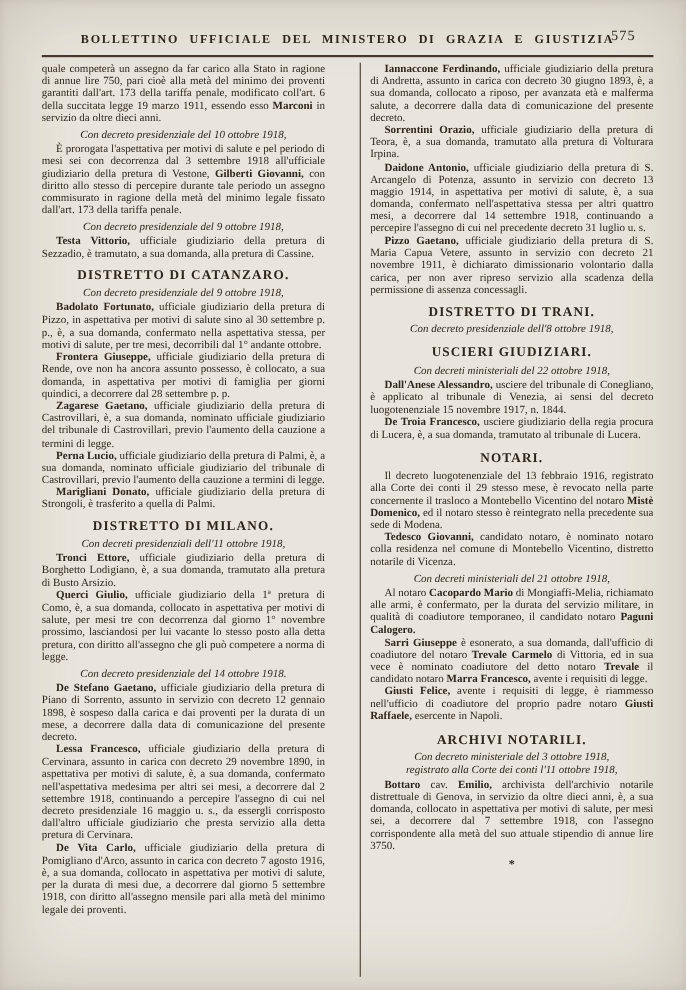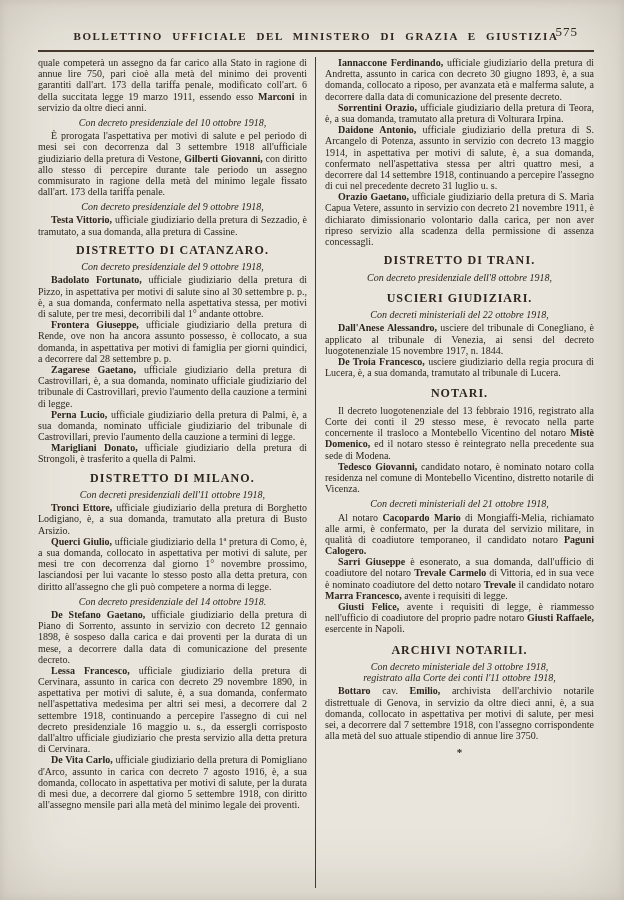--- a/index.html
+++ b/index.html
@@ -13,21 +13,21 @@
     content:"";position:absolute;inset:0;pointer-events:none;
     box-shadow:inset 0 0 70px rgba(86,74,54,.22), inset 0 0 8px rgba(86,74,54,.12);
   }
   .header{position:absolute;top:26px;left:38px;right:30px;text-align:center;}
   .title{
     display:inline-block;font-weight:bold;font-size:11px;
     letter-spacing:1.6px;word-spacing:5px;color:var(--ink,#2e261d);
   }
   .pagenum{position:absolute;right:16px;top:-2px;font-size:13px;font-weight:normal;letter-spacing:1px;}
   .rule{position:absolute;top:50px;left:38px;right:30px;height:2px;background:var(--rule,#46392c);}
-  .columns{position:absolute;top:57px;left:38px;right:30px;bottom:12px;display:flex;}
+  .columns{position:absolute;top:57px;left:38px;right:30px;bottom:12px;display:flex;gap:23px;}
   .col{
     flex:1 1 50%;text-align:justify;font-size:10px;line-height:1.12;
     color:var(--ink,#2e261d);overflow:hidden;
   }
   .col-left{padding-right:8px;}
   .col-right{padding-left:9px;border-left:1px solid var(--rule,#46392c);}
   .para{margin:0;text-indent:13px;}
   .para.noindent{text-indent:0;}
   .bold{font-weight:bold;}
   .heading{
@@ -73,21 +73,21 @@
         <p class="para"><span class="bold">Querci Giulio,</span><span> ufficiale giudiziario della 1ª pretura di Como, è, a sua domanda, collocato in aspettativa per motivi di salute, per mesi tre con decorrenza dal giorno 1° novembre prossimo, lasciandosi per lui vacante lo stesso posto alla detta pretura, con diritto all'assegno che gli può competere a norma di legge.</span></p>
         <div class="decree">Con decreto presidenziale del 14 ottobre 1918.</div>
         <p class="para"><span class="bold">De Stefano Gaetano,</span><span> ufficiale giudiziario della pretura di Piano di Sorrento, assunto in servizio con decreto 12 gennaio 1898, è sospeso dalla carica e dai proventi per la durata di un mese, a decorrere dalla data di comunicazione del presente decreto.</span></p>
         <p class="para"><span class="bold">Lessa Francesco,</span><span> ufficiale giudiziario della pretura di Cervinara, assunto in carica con decreto 29 novembre 1890, in aspettativa per motivi di salute, è, a sua domanda, confermato nell'aspettativa medesima per altri sei mesi, a decorrere dal 2 settembre 1918, continuando a percepire l'assegno di cui nel decreto presidenziale 16 maggio u. s., da essergli corrisposto dall'altro ufficiale giudiziario che presta servizio alla detta pretura di Cervinara.</span></p>
         <p class="para"><span class="bold">De Vita Carlo,</span><span> ufficiale giudiziario della pretura di Pomigliano d'Arco, assunto in carica con decreto 7 agosto 1916, è, a sua domanda, collocato in aspettativa per motivi di salute, per la durata di mesi due, a decorrere dal giorno 5 settembre 1918, con diritto all'assegno mensile pari alla metà del minimo legale dei proventi.</span></p>
       </div>
     <div class="col col-right">
         <p class="para"><span class="bold">Iannaccone Ferdinando,</span><span> ufficiale giudiziario della pretura di Andretta, assunto in carica con decreto 30 giugno 1893, è, a sua domanda, collocato a riposo, per avanzata età e malferma salute, a decorrere dalla data di comunicazione del presente decreto.</span></p>
         <p class="para"><span class="bold">Sorrentini Orazio,</span><span> ufficiale giudiziario della pretura di Teora, è, a sua domanda, tramutato alla pretura di Volturara Irpina.</span></p>
         <p class="para"><span class="bold">Daidone Antonio,</span><span> ufficiale giudiziario della pretura di S. Arcangelo di Potenza, assunto in servizio con decreto 13 maggio 1914, in aspettativa per motivi di salute, è, a sua domanda, confermato nell'aspettativa stessa per altri quattro mesi, a decorrere dal 14 settembre 1918, continuando a percepire l'assegno di cui nel precedente decreto 31 luglio u. s.</span></p>
-        <p class="para"><span class="bold">Orazio Gaetano,</span><span> ufficiale giudiziario della pretura di S. Maria Capua Vetere, assunto in servizio con decreto 21 novembre 1911, è dichiarato dimissionario volontario dalla carica, per non aver ripreso servizio alla scadenza della permissione di assenza concessagli.</span></p>
+        <p class="para"><span class="bold">Pizzo Gaetano,</span><span> ufficiale giudiziario della pretura di S. Maria Capua Vetere, assunto in servizio con decreto 21 novembre 1911, è dichiarato dimissionario volontario dalla carica, per non aver ripreso servizio alla scadenza della permissione di assenza concessagli.</span></p>
         <div class="heading">DISTRETTO DI TRANI.</div>
         <div class="decree">Con decreto presidenziale dell'8 ottobre 1918,</div>
         <div class="major">USCIERI GIUDIZIARI.</div>
         <div class="decree">Con decreti ministeriali del 22 ottobre 1918,</div>
         <p class="para"><span class="bold">Dall'Anese Alessandro,</span><span> usciere del tribunale di Conegliano, è applicato al tribunale di Venezia, ai sensi del decreto luogotenenziale 15 novembre 1917, n. 1844.</span></p>
         <p class="para"><span class="bold">De Troia Francesco,</span><span> usciere giudiziario della regia procura di Lucera, è, a sua domanda, tramutato al tribunale di Lucera.</span></p>
         <div class="major">NOTARI.</div>
         <p class="para"><span>Il decreto luogotenenziale del 13 febbraio 1916, registrato alla Corte dei conti il 29 stesso mese, è revocato nella parte concernente il trasloco a Montebello Vicentino del notaro </span><span class="bold">Mistè Domenico,</span><span> ed il notaro stesso è reintegrato nella precedente sua sede di Modena.</span></p>
         <p class="para"><span class="bold">Tedesco Giovanni,</span><span> candidato notaro, è nominato notaro colla residenza nel comune di Montebello Vicentino, distretto notarile di Vicenza.</span></p>
         <div class="decree">Con decreti ministeriali del 21 ottobre 1918,</div>

